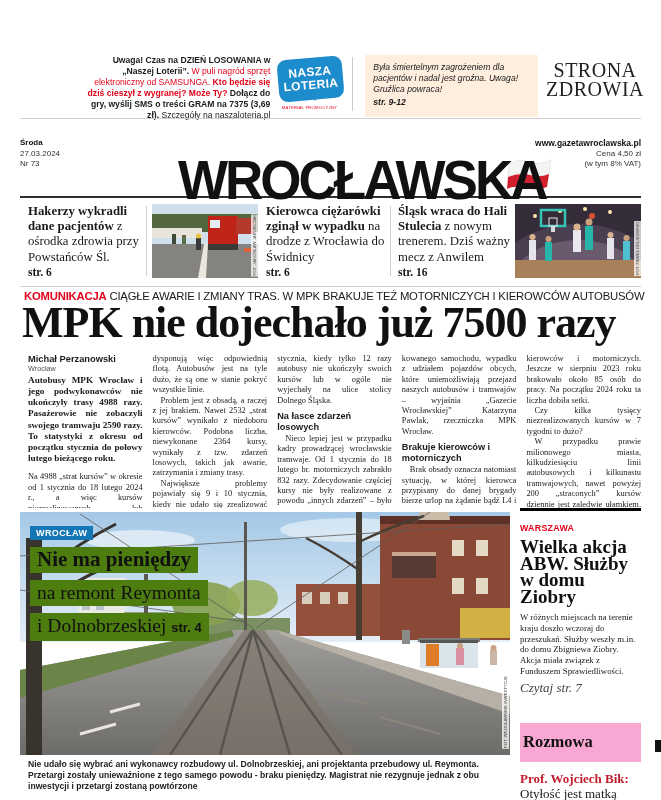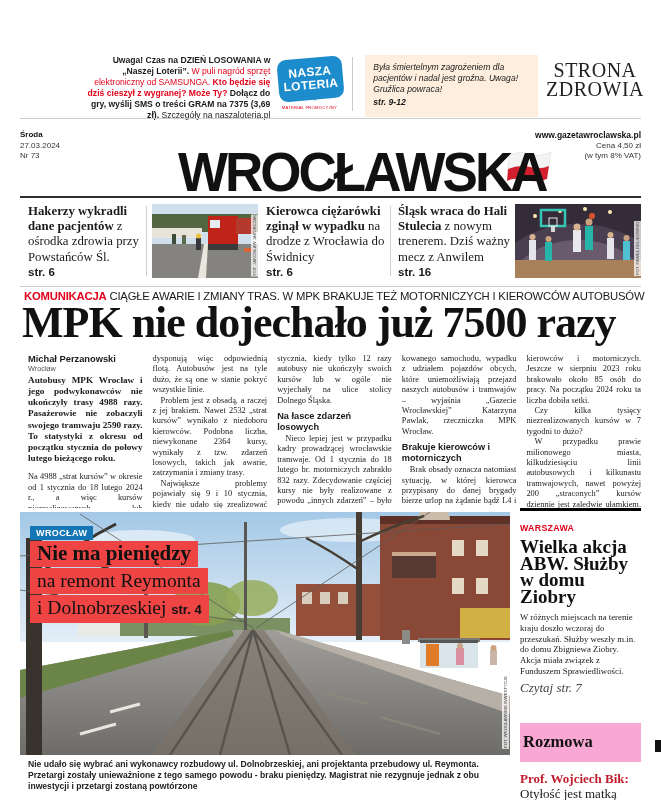--- a/index.html
+++ b/index.html
@@ -17,34 +17,34 @@
   .lottery-badge:after{content:"";position:absolute;bottom:-7px;left:32px;border:6px solid transparent;border-top-color:#1d8ccc;border-left-width:3px;}
   .badge-note{display:block;margin-top:5px;font-size:4.2px;color:#e2001a;letter-spacing:.2px;}
   .promo-vdiv{width:1px;height:54px;background:#c9c9c9;margin:2px 4px 0;}
   .health-box{width:168px;height:48px;background:#fdeedd;padding:7px 8px;font-size:8.6px;line-height:11px;font-style:italic;}
   .health-pages{font-weight:bold;display:block;margin-top:2px;}
   .health-logo{width:100px;margin-top:6px;text-align:center;font-family:"Liberation Serif",serif;
         font-size:20px;line-height:19px;color:#222;letter-spacing:.5px;}
   
   .rule-light{position:absolute;left:20px;right:20px;height:1px;background:#cfcfcf;}
   .rule-dark{position:absolute;left:20px;right:20px;height:2px;background:#2e2e2e;}
-  .masthead{position:absolute;top:124px;left:0;width:661px;height:74px;}
+  .masthead{position:absolute;top:132px;left:0;width:661px;height:74px;}
   .date-block{position:absolute;left:20px;top:6px;font-size:8px;line-height:10.5px;color:#333;}
   .date-block .day{font-weight:bold;color:#111;}
   .logo-gazeta{position:absolute;left:258px;top:0px;font-size:30px;font-weight:bold;letter-spacing:-1px;color:#111;z-index:2;}
   .g-dot{position:absolute;left:-4px;top:4px;width:27px;height:27px;background:#62b32e;border-radius:50%;z-index:-1;}
   .logo-main{position:absolute;left:178px;top:16px;font-size:53px;font-weight:900;letter-spacing:-3px;color:#111;transform:scaleY(1.04);transform-origin:top left;z-index:1;}
   .flag{position:absolute;left:506px;top:26px;}
   .mast-info{position:absolute;right:20px;top:6px;text-align:right;font-size:8px;line-height:10.5px;color:#333;}
   .mast-info .site{font-weight:bold;color:#111;font-size:8.5px;}
   
   .teasers{position:absolute;top:202px;left:20px;width:621px;height:80px;}
   .teaser{position:absolute;top:2px;font-family:"Liberation Serif",serif;font-size:12.8px;line-height:15.2px;}
   .teaser .tb{font-weight:bold;}
-  .teaser .pg{font-family:Liberation Sans, sans-serif;font-weight:bold;font-size:11.5px;}
+  .teaser .pg{font-family:Liberation Serif, serif;font-weight:bold;font-size:11.5px;}
   .t1{left:8px;width:118px;}
   .t2{left:246px;width:120px;}
   .t3{left:378px;width:112px;}
   .tease-photo{position:absolute;top:2px;height:74px;overflow:hidden;}
   .tp1{left:132px;width:106px;}
   .tp2{left:495px;width:126px;}
   .tease-vdiv{position:absolute;top:4px;width:1px;height:70px;background:#cfcfcf;}
   .tv1{left:126px;}.tv2{left:370px;}
   .vcredit{position:absolute;right:0;bottom:2px;writing-mode:vertical-rl;transform:rotate(180deg);
         font-family:"Liberation Sans",sans-serif;font-size:4.3px;color:#555;background:rgba(255,255,255,.75);padding:1px;}
@@ -60,21 +60,21 @@
   .article-cols p.ind{text-indent:8px;}
   .byline{font-family:"Liberation Sans",sans-serif;font-weight:bold;font-size:9.3px;margin:0;}
   .byline-city{font-family:"Liberation Sans",sans-serif;font-size:7.3px;color:#555;margin:0 0 8px;}
   .lead{font-weight:bold;font-size:9.2px;line-height:11.2px;margin:0 0 8px !important;}
   .subhead{font-family:"Liberation Sans",sans-serif;font-weight:bold;font-size:9.2px;line-height:10.5px;margin:5px 0 2px !important;text-align:left;}
   
   .photo-wrap{position:absolute;top:512px;left:20px;width:490px;height:243px;overflow:hidden;}
   .photo-wrap svg{display:block;}
   .photo-overlay{position:absolute;top:10px;left:10px;}
   .city-chip{display:inline-block;background:#1576b5;color:#fff;font-weight:bold;font-size:9px;letter-spacing:.4px;padding:2px 6px;}
-  .ph-line{display:table;background:#ef4444;color:#111;font-family:"Liberation Serif",serif;font-size:19.5px;line-height:21px;padding:2px 7px 3px;margin-top:1px;}
+  .ph-line{display:table;background:#4d7c0f;color:#111;font-family:"Liberation Serif",serif;font-size:19.5px;line-height:21px;padding:2px 7px 3px;margin-top:7px;}
   .ph-line.bold{font-weight:bold;font-size:21px;}
   .ph-line .pg{font-family:"Liberation Sans",sans-serif;font-weight:bold;font-size:13px;}
   .photo-credit{position:absolute;right:1px;bottom:6px;writing-mode:vertical-rl;transform:rotate(180deg);
         font-size:4.3px;color:#444;background:rgba(255,255,255,.75);padding:1px;}
   .caption{position:absolute;top:759px;left:28px;width:478px;font-weight:bold;font-size:8.6px;line-height:11px;color:#222;}
   
   .sidebar{position:absolute;top:508px;left:520px;width:121px;height:292px;}
   .warsaw{border-top:3px solid #000;padding-top:6px;}
   .side-label{color:#e2001a;font-weight:bold;font-size:8.8px;letter-spacing:.3px;}
   .warsaw h3{margin:4px 0 7px;font-family:"Liberation Serif",serif;font-weight:bold;font-size:19px;line-height:16.5px;color:#111;}

